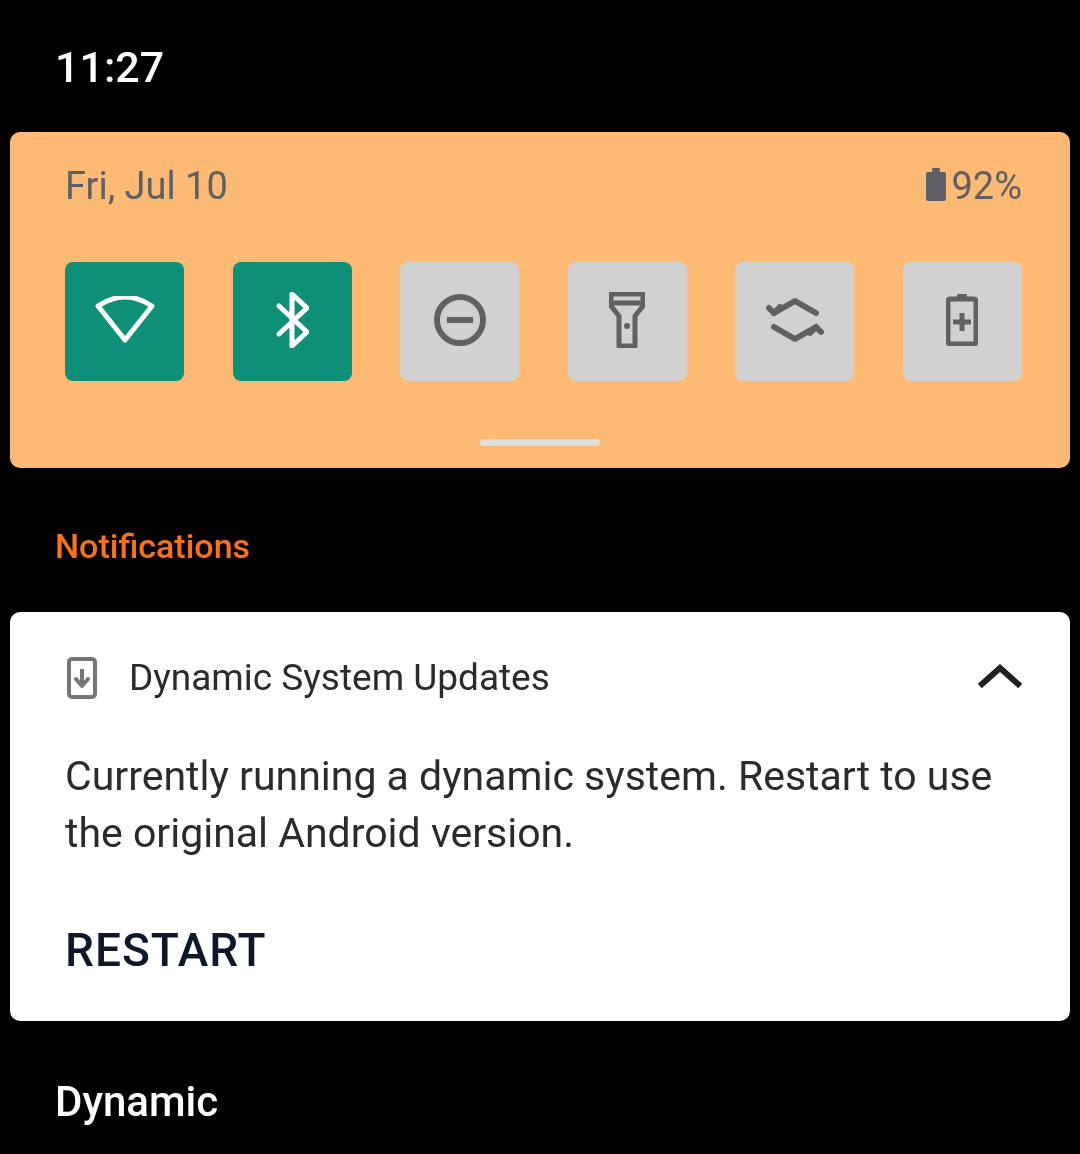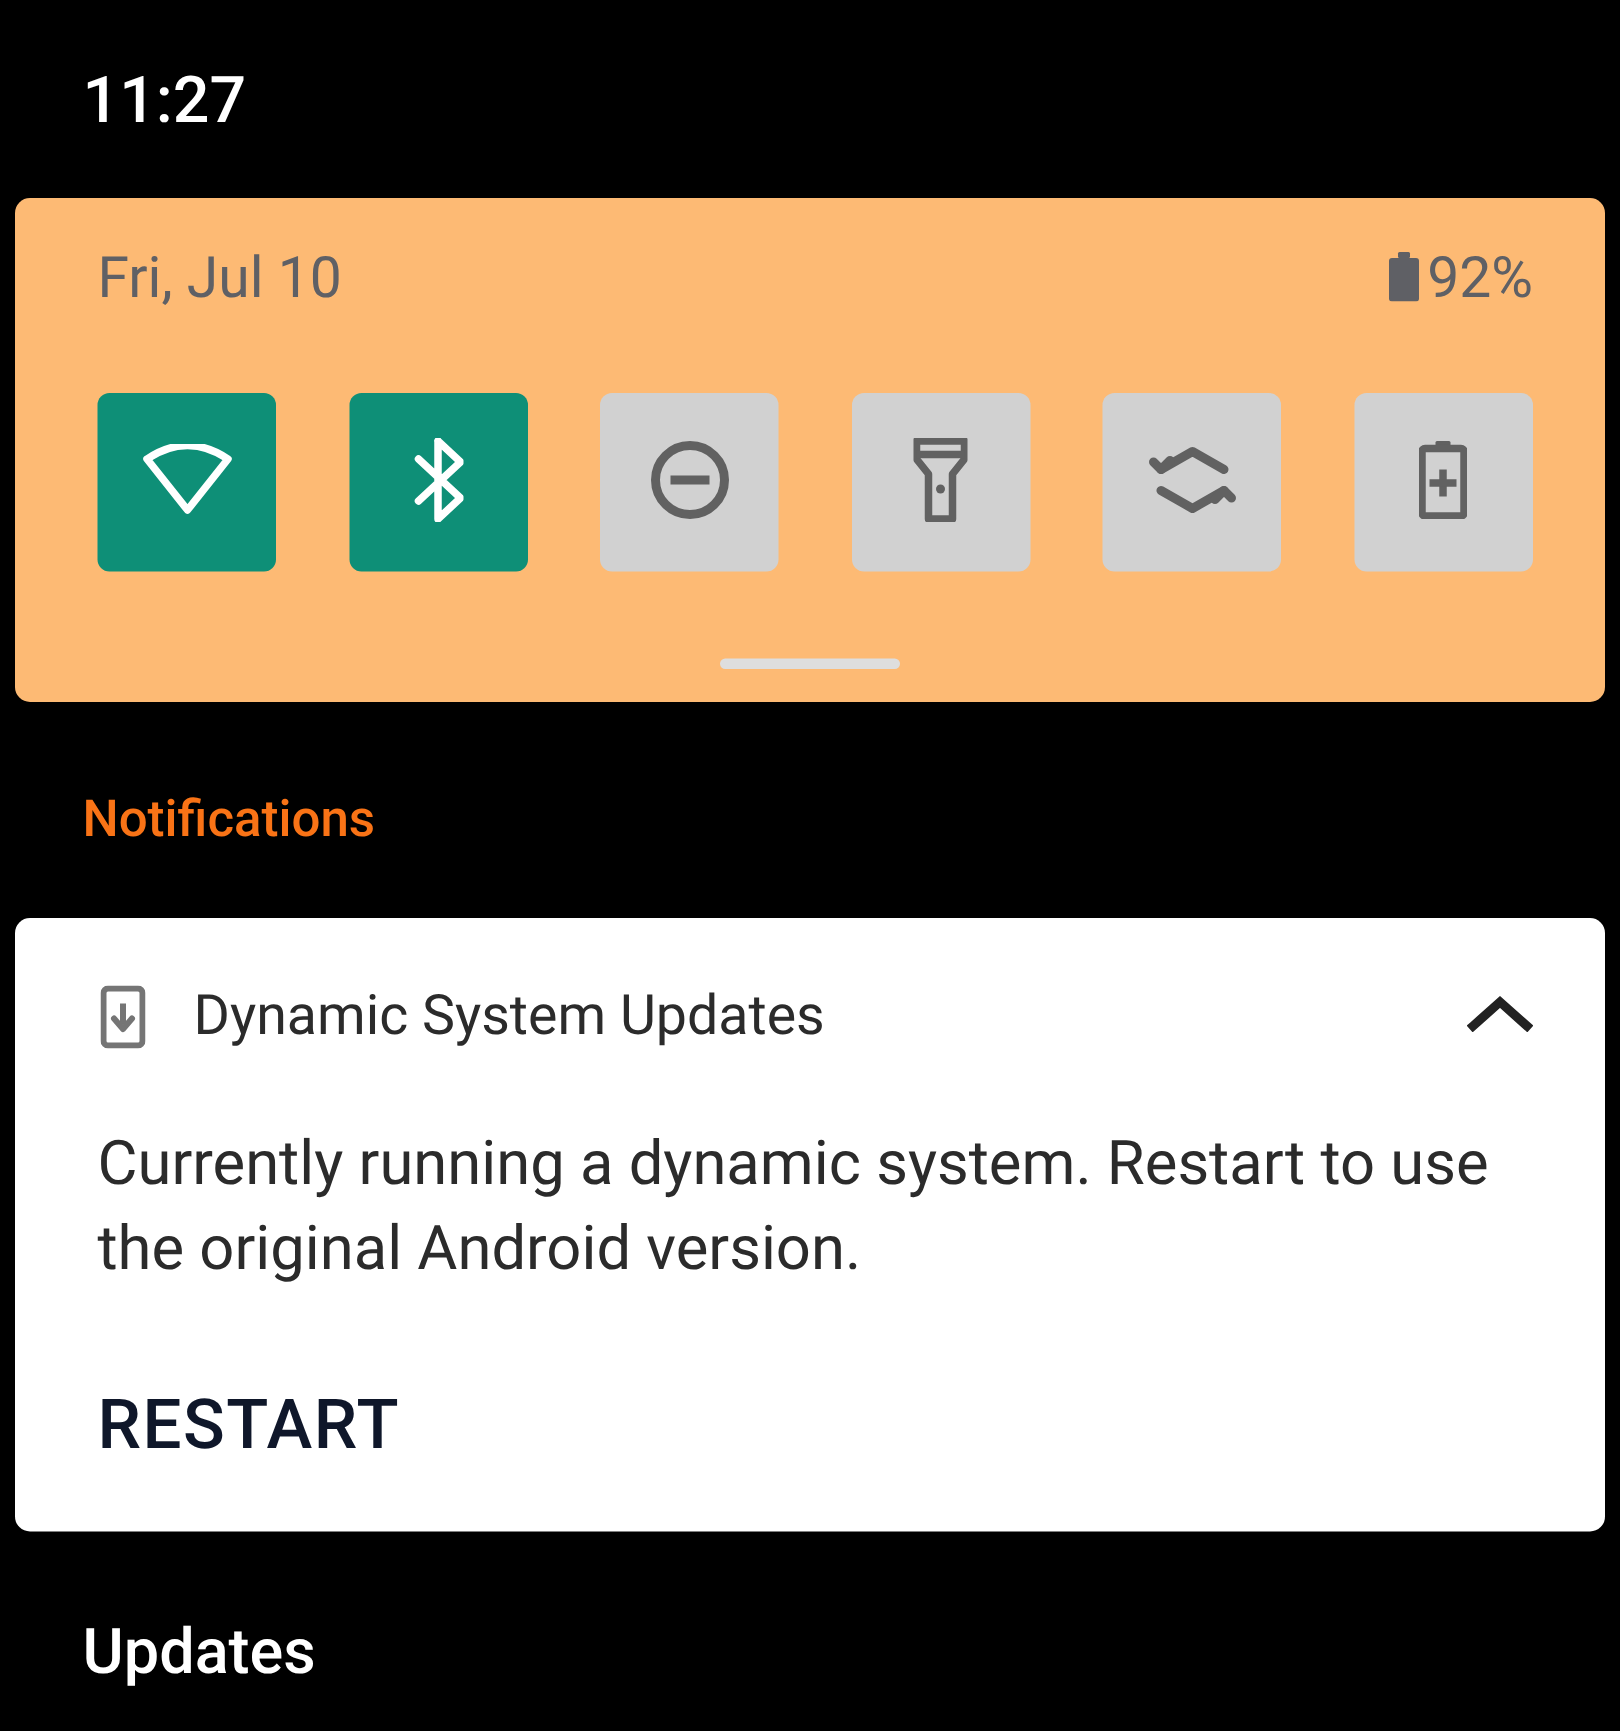--- a/index.html
+++ b/index.html
@@ -254,13 +254,13 @@
         <path d="M4 20 L22 4 L40 20" fill="none" stroke="#222" stroke-width="6" stroke-linecap="square" stroke-linejoin="miter"></path>
       </svg>
     </span>
   </div>
   <div class="notif-body">Currently running a dynamic system. Restart to use the original Android version.</div>
   <div class="notif-actions">
     <span class="notif-action">RESTART</span>
   </div>
 </div>
 
-<div class="manage-row">Updates</div>
+<div class="manage-row">Dynamic</div>
 
 </body></html>

